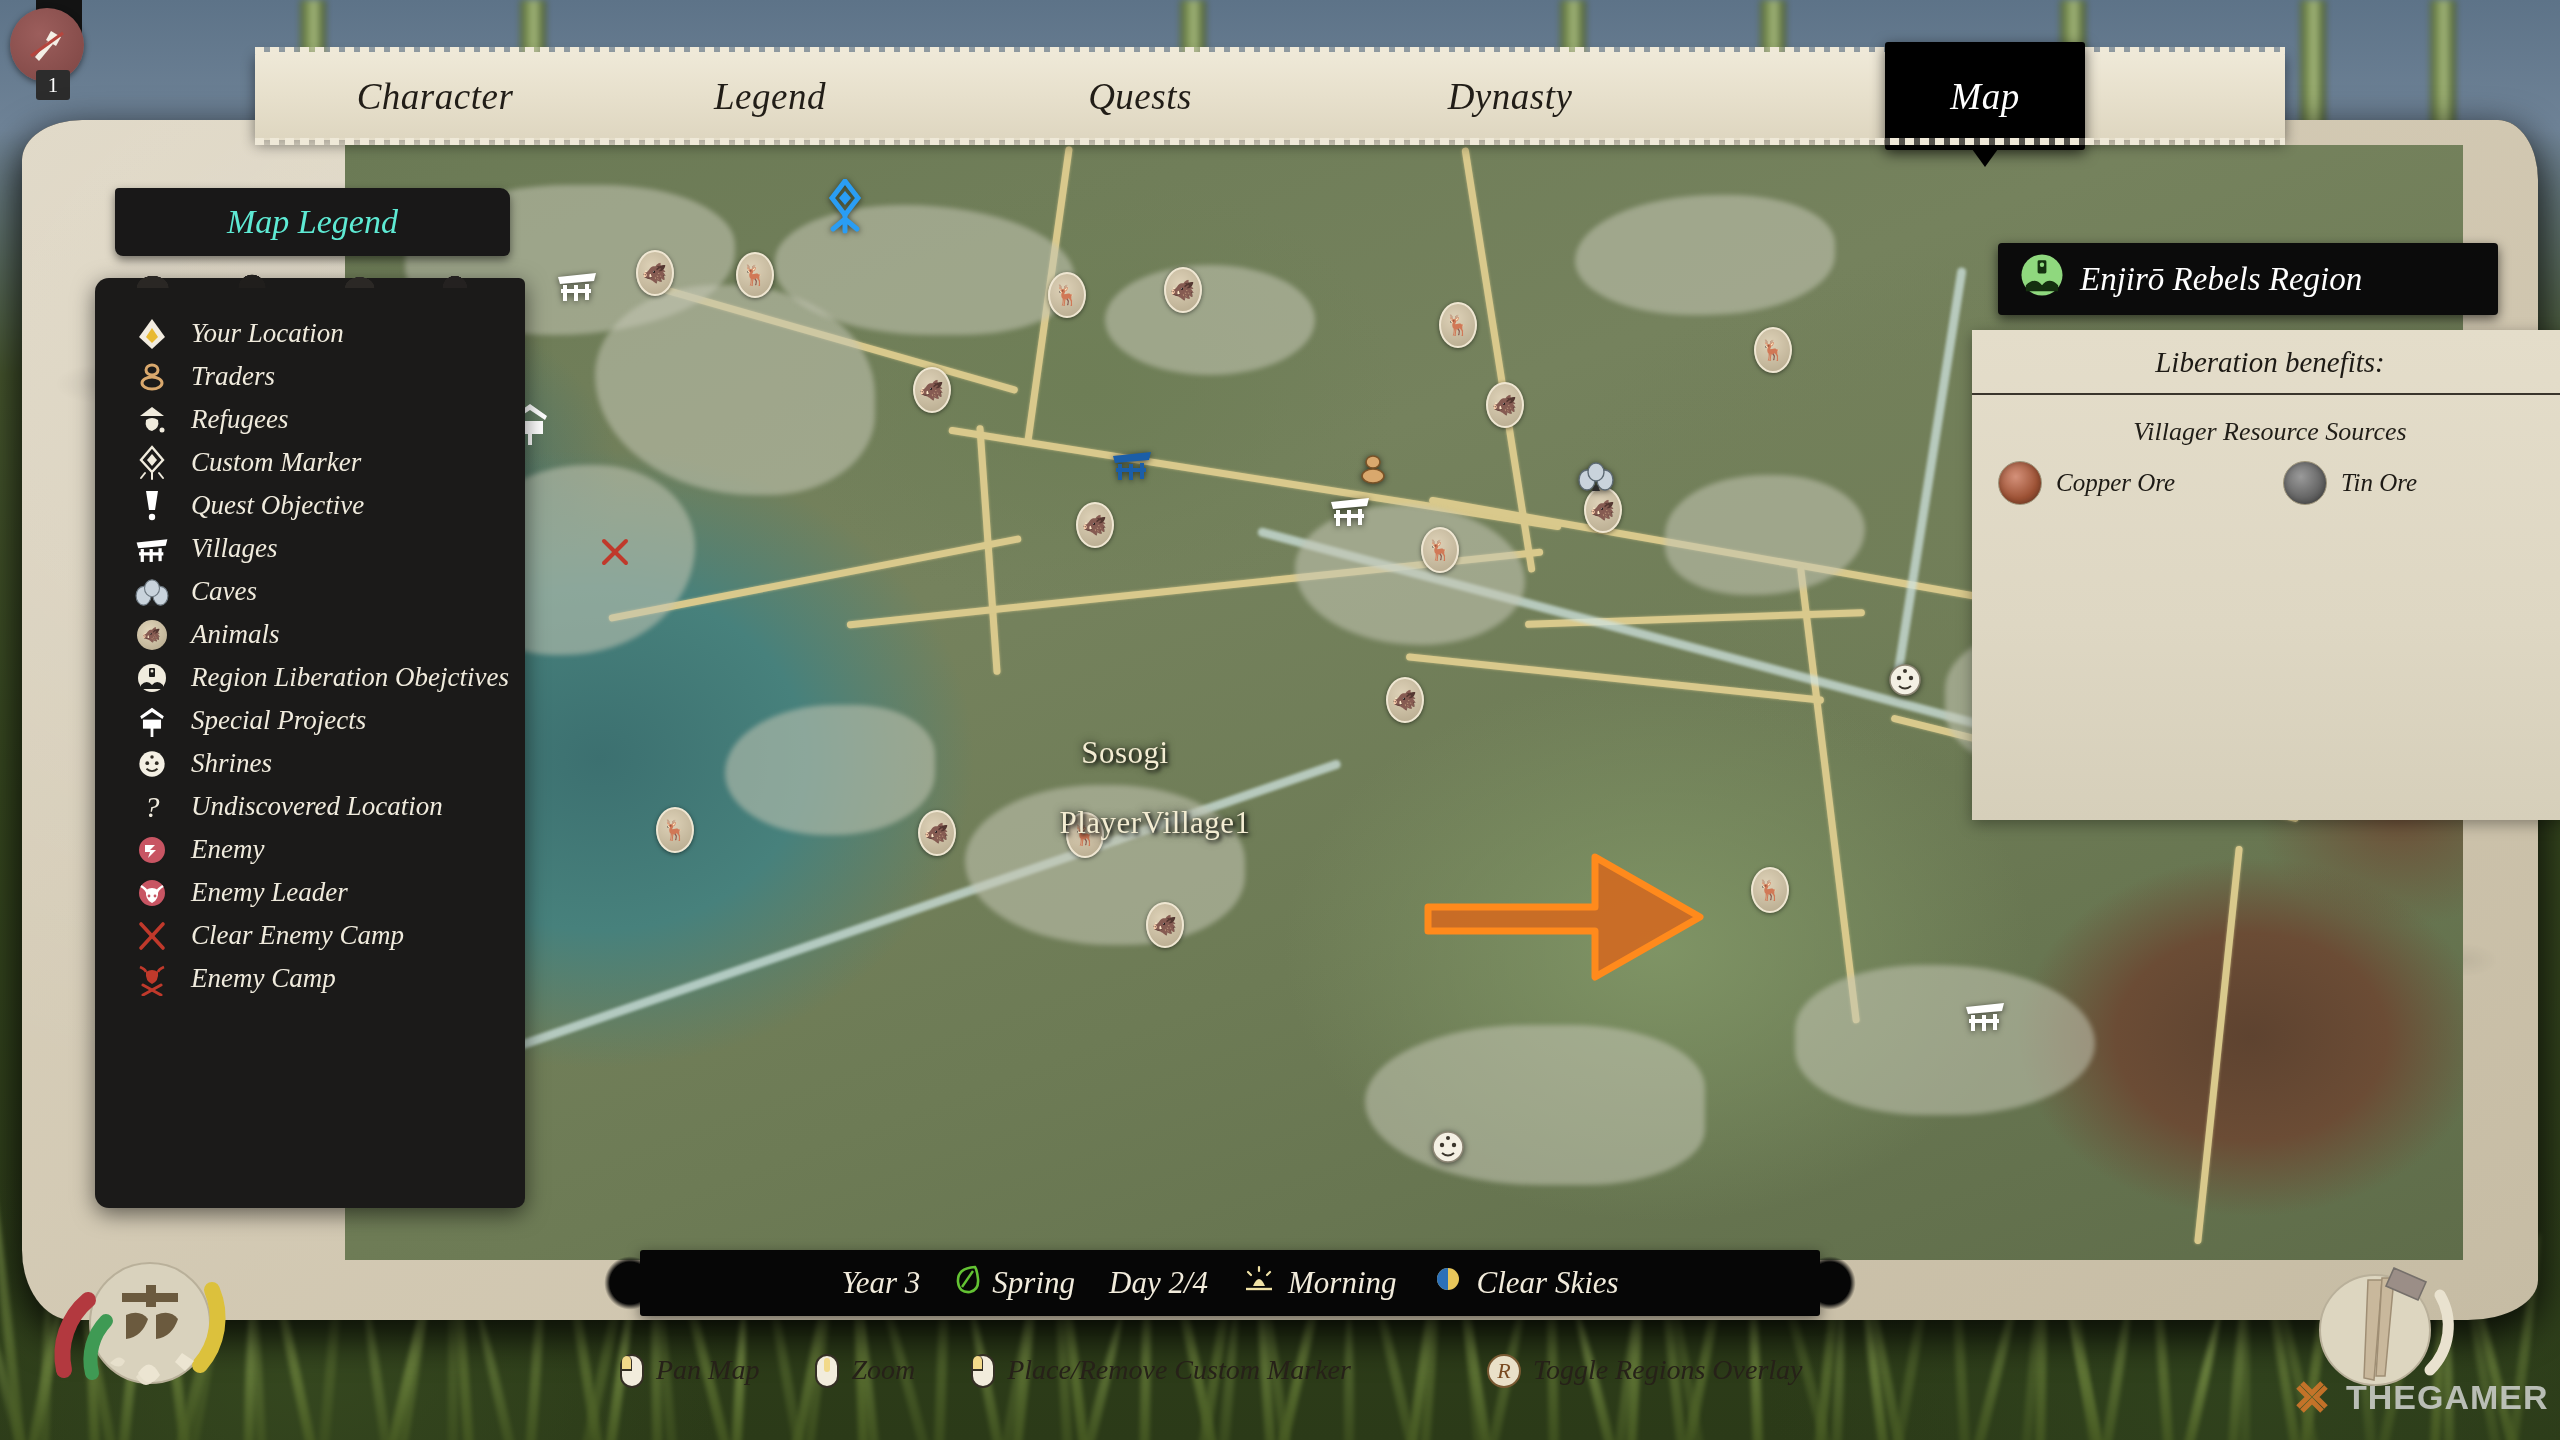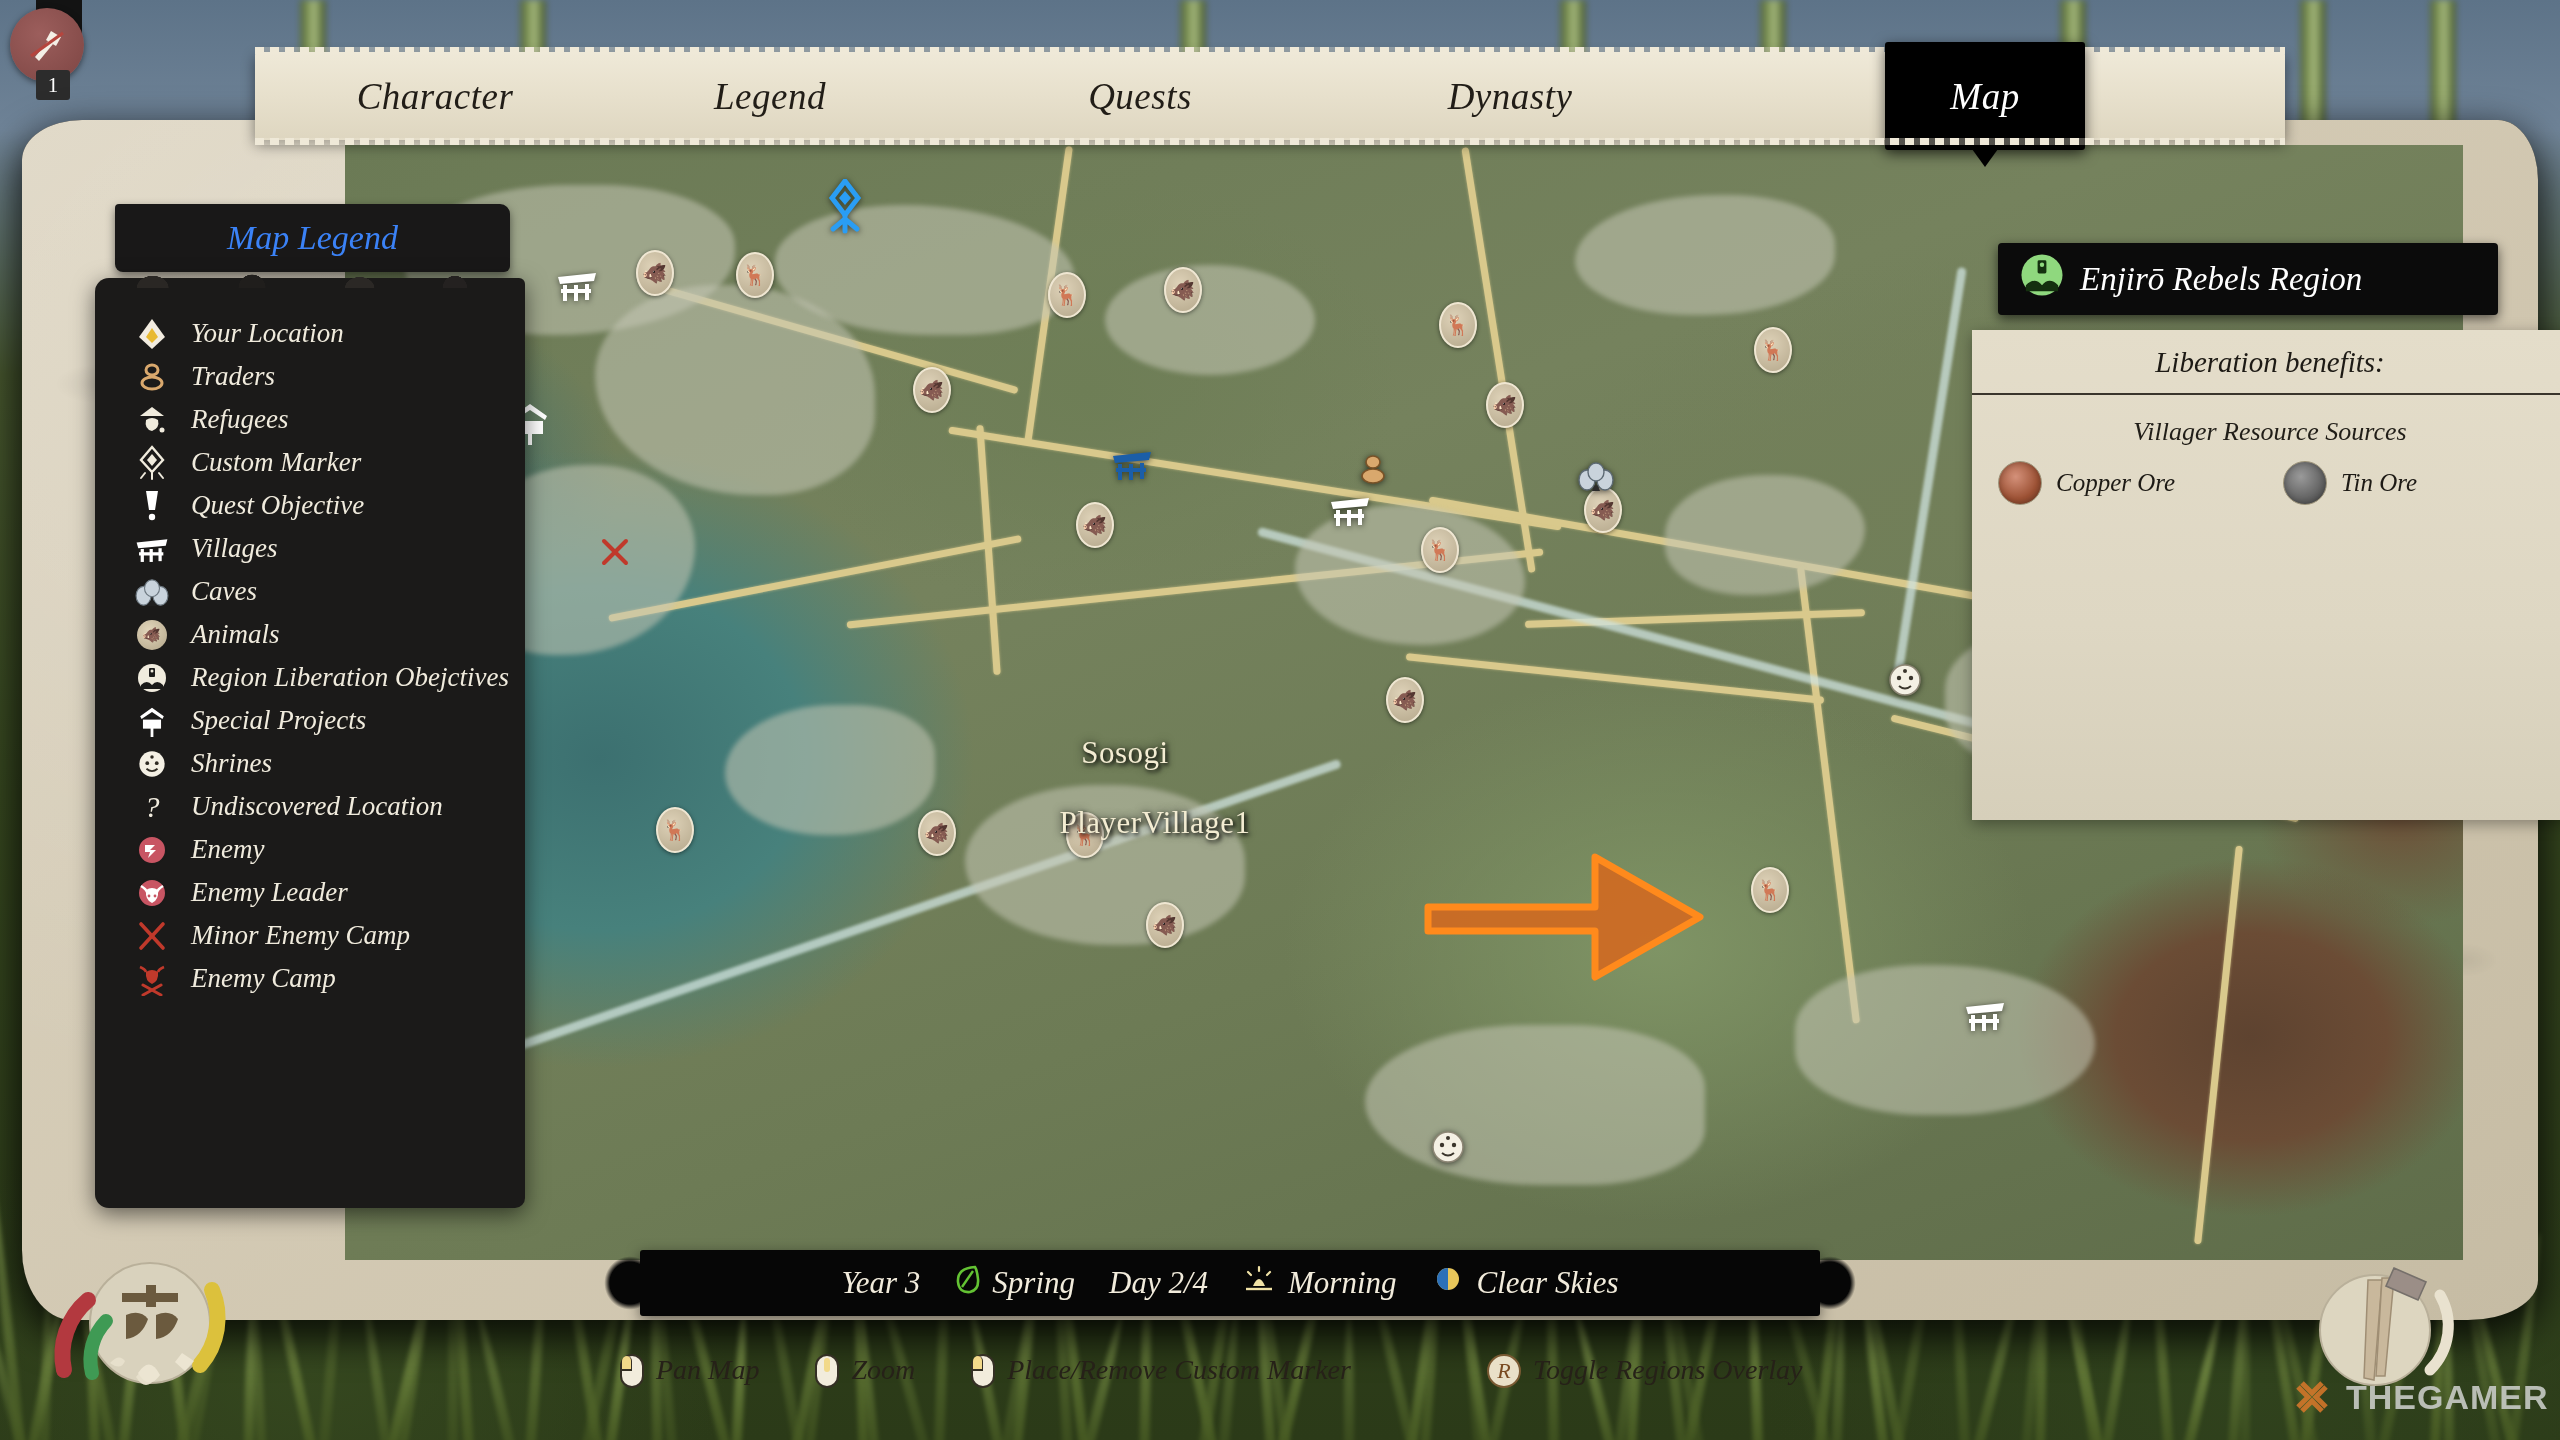--- a/index.html
+++ b/index.html
@@ -155,22 +155,22 @@
     box-shadow:0 4px 14px rgba(0,0,0,.6);
   }
   .tab.active::after {
     content:""; position:absolute; left:50%; bottom:-17px; transform:translateX(-50%);
     border-left:13px solid transparent; border-right:13px solid transparent;
     border-top:18px solid #000;
   }
 
   
   #legend-title {
-    position:absolute; left:115px; top:204px; width:395px; height:68px;
-    background:#191818; color:#3b82f6;
+    position:absolute; left:115px; top:188px; width:395px; height:68px;
+    background:#191818; color:#5eead4;
     display:flex; align-items:center; justify-content:center;
     font-size:34px; font-style:italic;
     border-radius:4px 10px 6px 8px;
     box-shadow:0 4px 10px rgba(0,0,0,.5);
   }
   #legend-panel {
     position:absolute; left:95px; top:278px; width:430px; height:930px;
     background:#1b1a19;
     border-radius:14px 6px 10px 14px;
     box-shadow:0 6px 22px rgba(0,0,0,.55);
@@ -773,21 +773,21 @@
 
   <div class="leg-row">
     <span class="leg-ico">
       <svg width="32" height="32" viewBox="0 0 32 32">
           <g stroke="#c0392b" stroke-width="3.6" stroke-linecap="round">
         <path d="M5 4 L27 28"></path>
             <path d="M27 4 L5 28"></path>
           </g>
         </svg>
     </span>
-    <span class="leg-lbl">Minor Enemy Camp</span>
+    <span class="leg-lbl">Clear Enemy Camp</span>
   </div>
 
   <div class="leg-row">
     <span class="leg-ico">
       <svg width="32" height="34" viewBox="0 0 32 34">
           <g fill="#c0392b">
         <path d="M4 5 q5 2 6 5 M28 5 q-5 2 -6 5" stroke="#c0392b" stroke-width="2.6" fill="none"></path>
         <path d="M10 10 q6 -4 12 0 q1 9 -6 12 q-7 -3 -6 -12 z"></path>
           </g>
         <g stroke="#c0392b" stroke-width="3" stroke-linecap="round">

